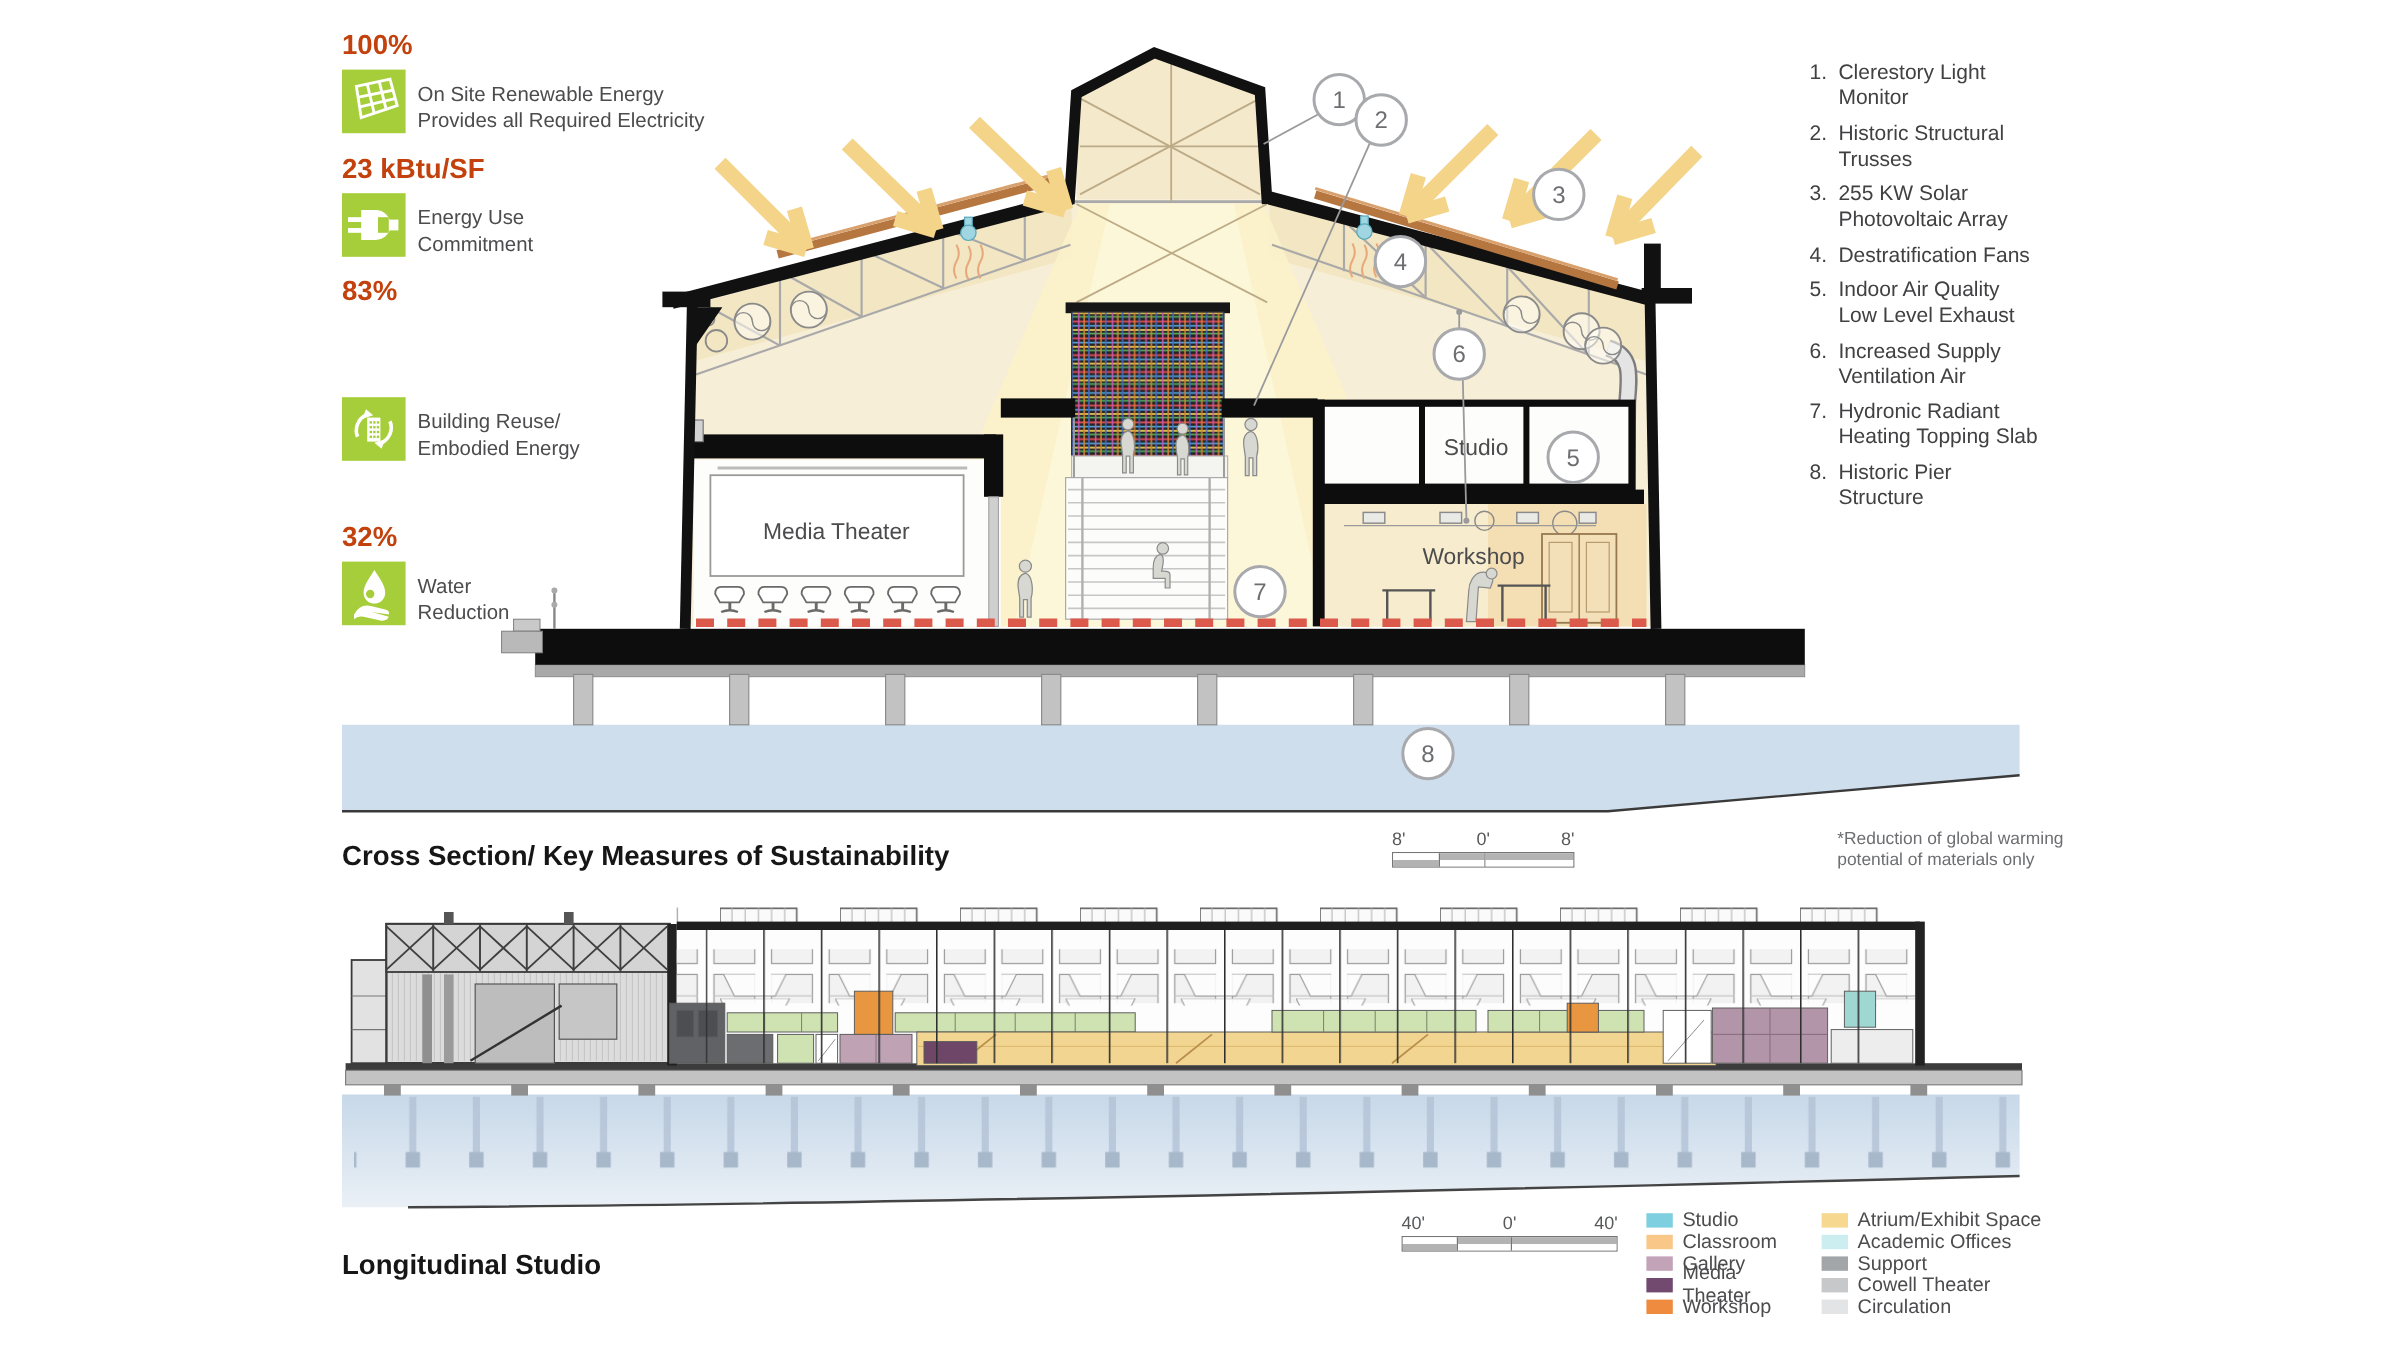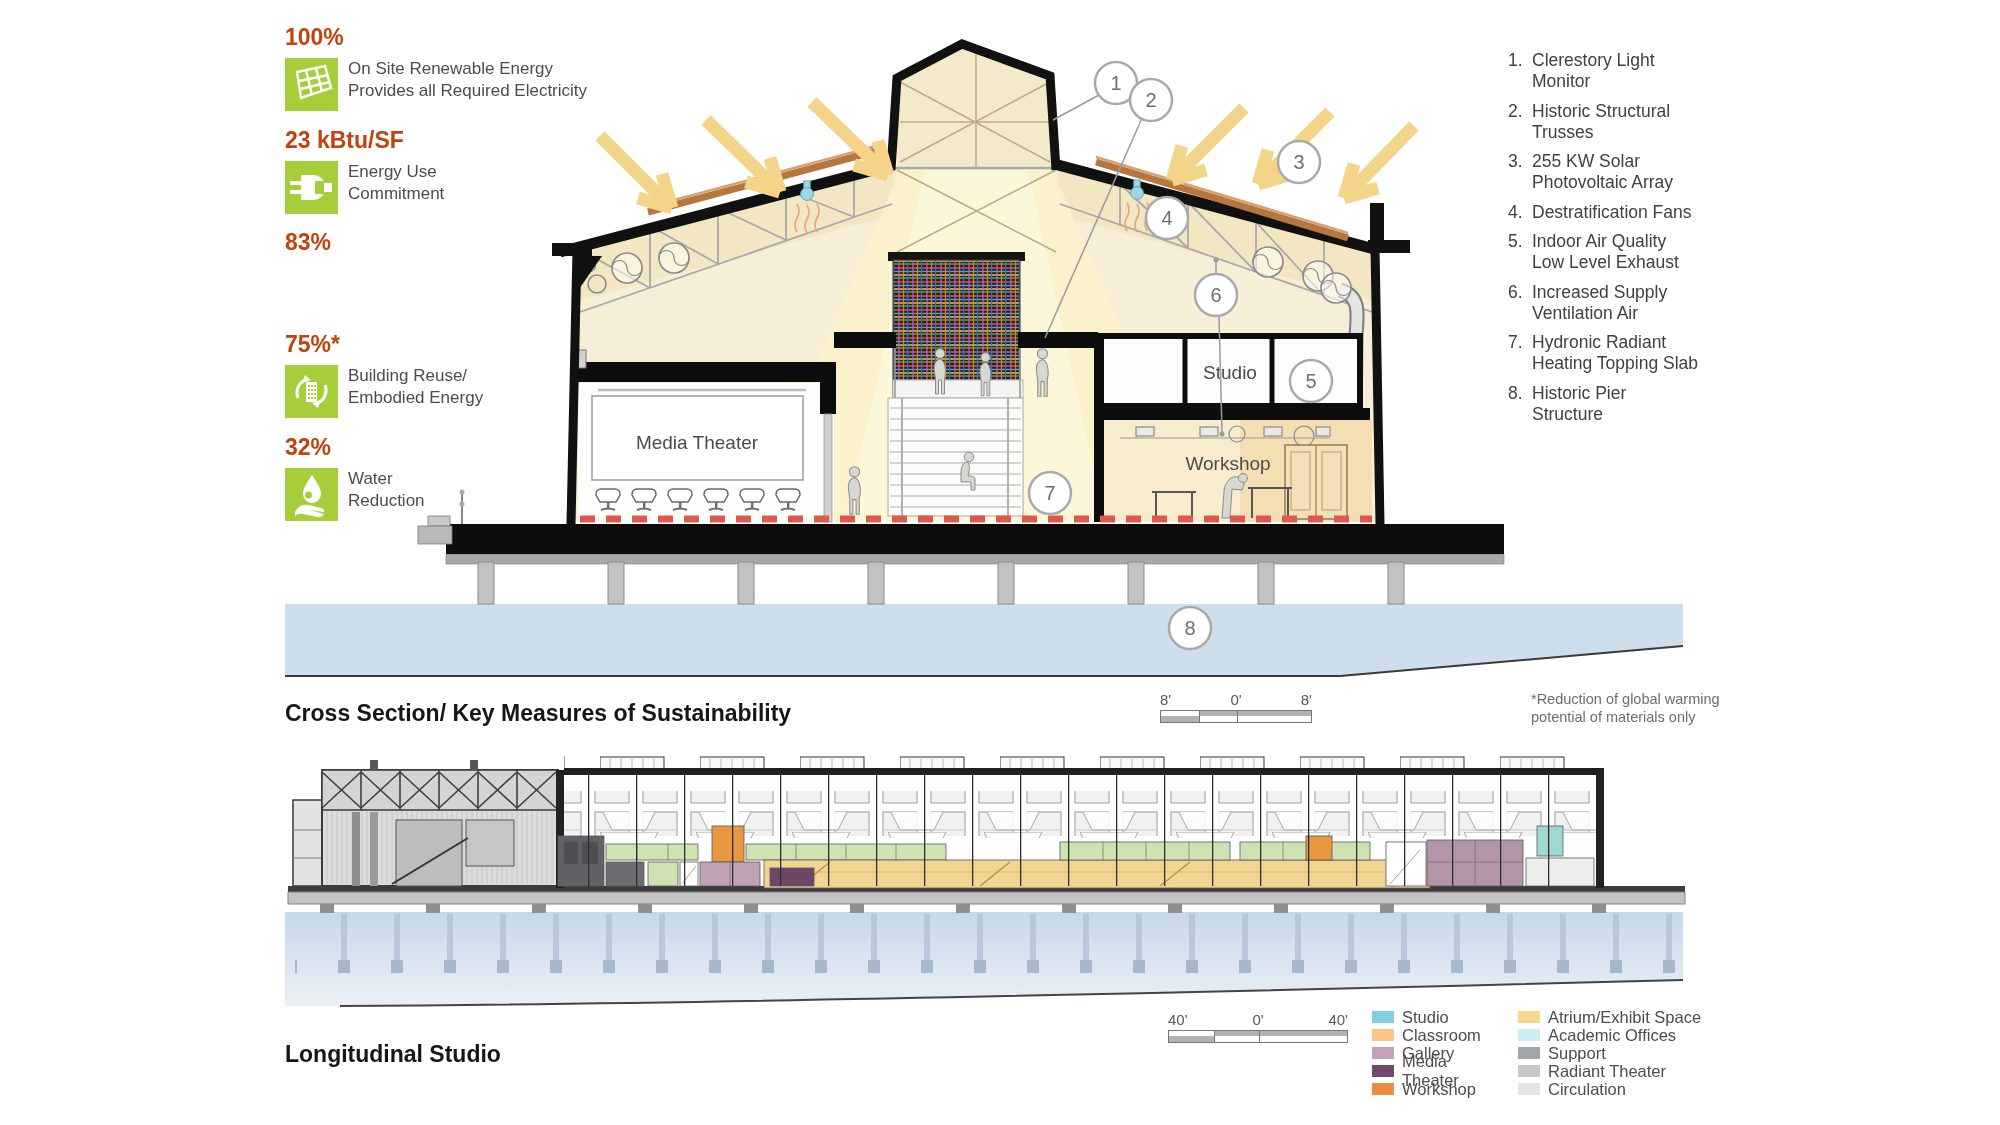--- a/index.html
+++ b/index.html
@@ -1,21 +1,21 @@
 <!DOCTYPE html>
 <html><head>
 <meta charset="utf-8">
 <style>
   html,body{margin:0;padding:0;background:#fff;}
   #canvas{position:relative;width:2000px;height:1125px;background:#fff;overflow:hidden;
           font-family:"Liberation Sans",sans-serif;color:#414042;}
   
   .stat{position:absolute;left:285px;width:360px;}
   .stat .val{font-size:23px;font-weight:bold;color:#c2410c;margin:0 0 7px 0;}
-  .stat .row{display:flex;gap:10px;align-items:flex-start;}
+  .stat .row{display:flex;gap:10px;align-items:flex-end;}
   .icon-box{width:53px;height:53px;flex:none;display:flex;align-items:center;justify-content:center;}
   .stat .desc{font-size:17px;line-height:21.5px;color:#4c4c4e;}
   
   .key-list{position:absolute;left:1508px;top:50px;width:210px;font-size:17.5px;line-height:21px;color:#414042;}
   .key-item{display:flex;margin-bottom:8.5px;}
   .key-item .n{width:24px;flex:none;}
   .key-item .t{width:168px;}
   
   .sec-title{position:absolute;font-size:23px;font-weight:bold;color:#161616;white-space:nowrap;}
   #cross-title{left:285px;top:700px;}
@@ -85,21 +85,20 @@
           <div>Commitment</div>
       </div>
     </div>
   </div>
 
   <div class="stat" style="top:229px">
     <div class="val">83%</div>
   </div>
 
   <div class="stat" style="top:331px">
-    <div class="val">75%*</div>
     <div class="row">
       <div class="icon-box" style="background-color: rgb(166, 206, 58);">
         <svg width="53" height="53" viewBox="0 0 53 53" style="position:static">
           <g fill="none" stroke="#fff" stroke-width="3">
             <path d="M13,33 a14,14 0 0 1 7,-18"></path>
             <path d="M40,20 a14,14 0 0 1 -7,18"></path>
           </g>
           <polygon points="20,10 26,15 17,18" fill="#fff"></polygon>
           <polygon points="33,43 27,38 36,35" fill="#fff"></polygon>
           <rect x="21" y="17" width="11" height="20" fill="#fff"></rect>
@@ -687,21 +686,21 @@
       <div class="lrow">
           <span class="sw" style="background-color: rgb(205, 238, 240);"></span>
           <span>Academic Offices</span>
         </div>
       <div class="lrow">
           <span class="sw" style="background-color: rgb(162, 166, 169);"></span>
           <span>Support</span>
         </div>
       <div class="lrow">
           <span class="sw" style="background-color: rgb(198, 200, 202);"></span>
-          <span>Radiant Theater</span>
+          <span>Cowell Theater</span>
         </div>
       <div class="lrow">
           <span class="sw" style="background-color: rgb(227, 228, 229);"></span>
           <span>Circulation</span>
         </div>
     </div>
   </div>
 
 </div>
 

